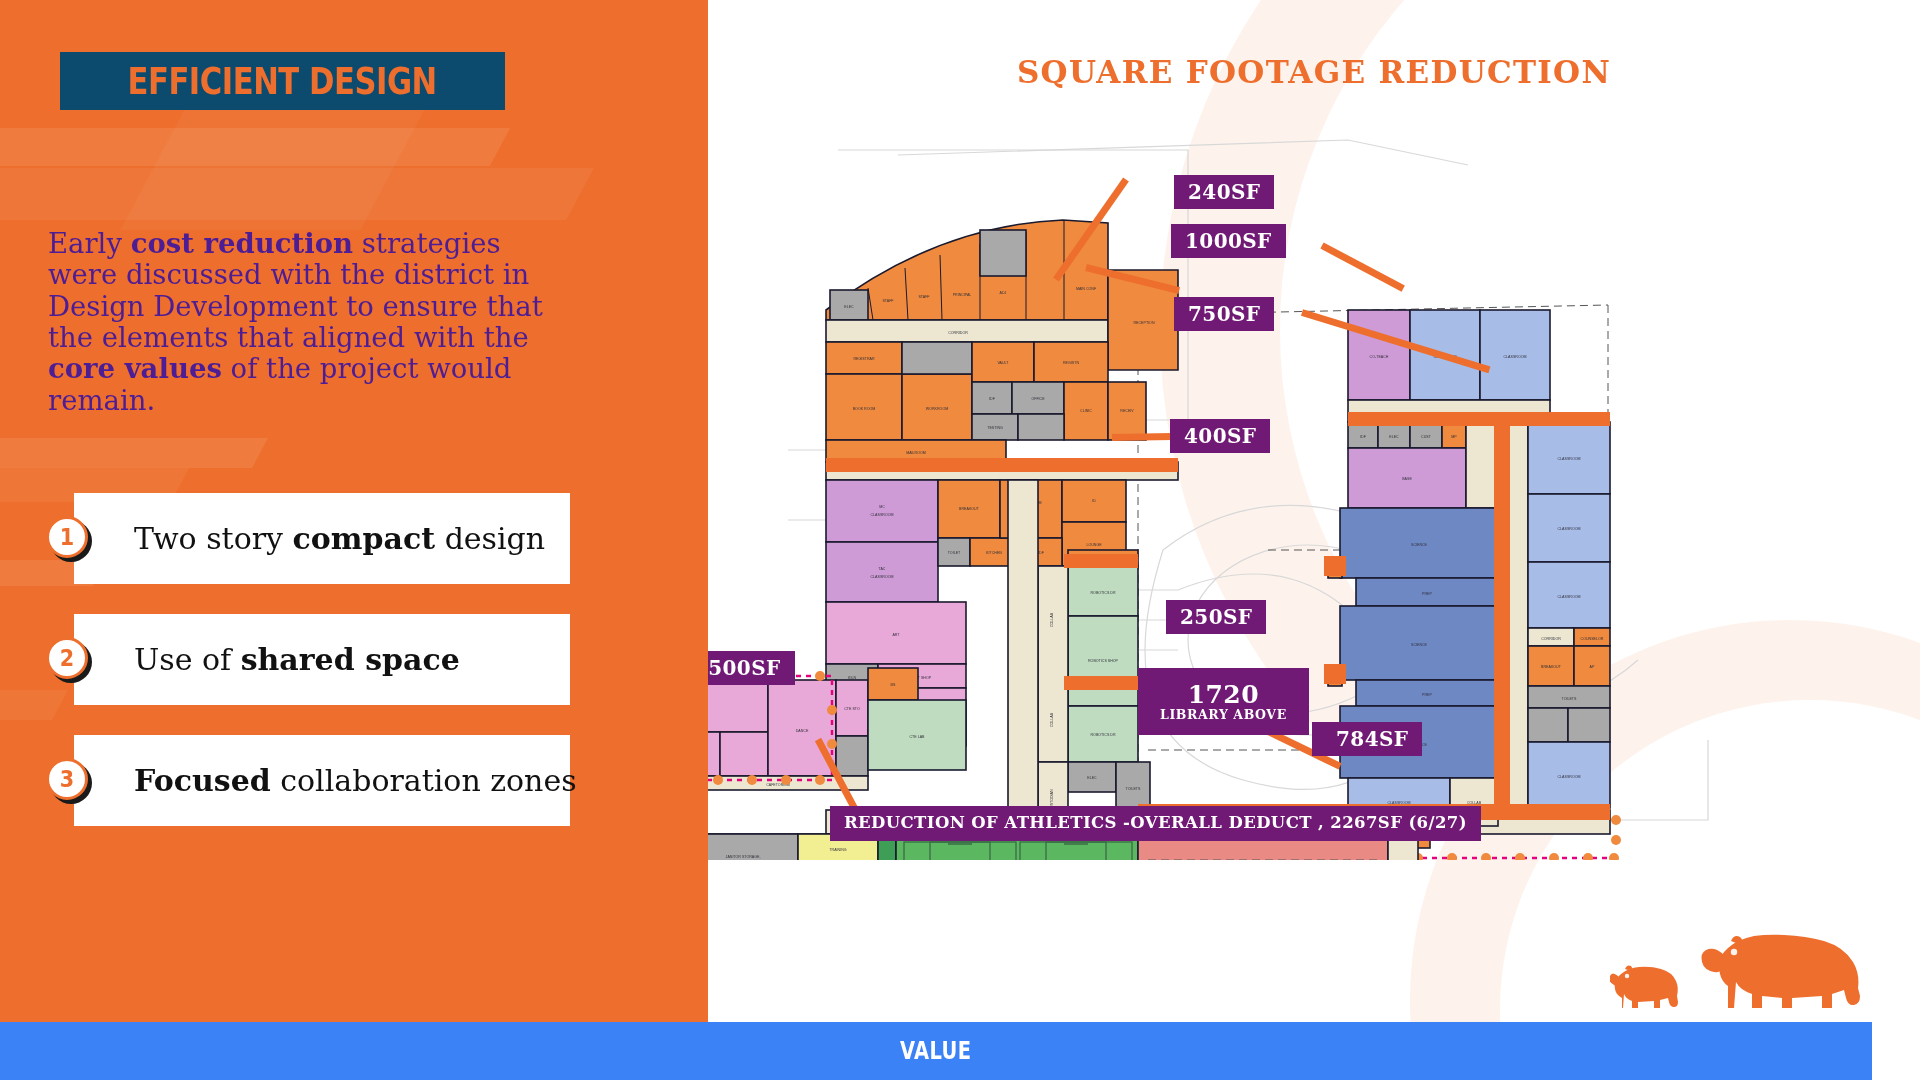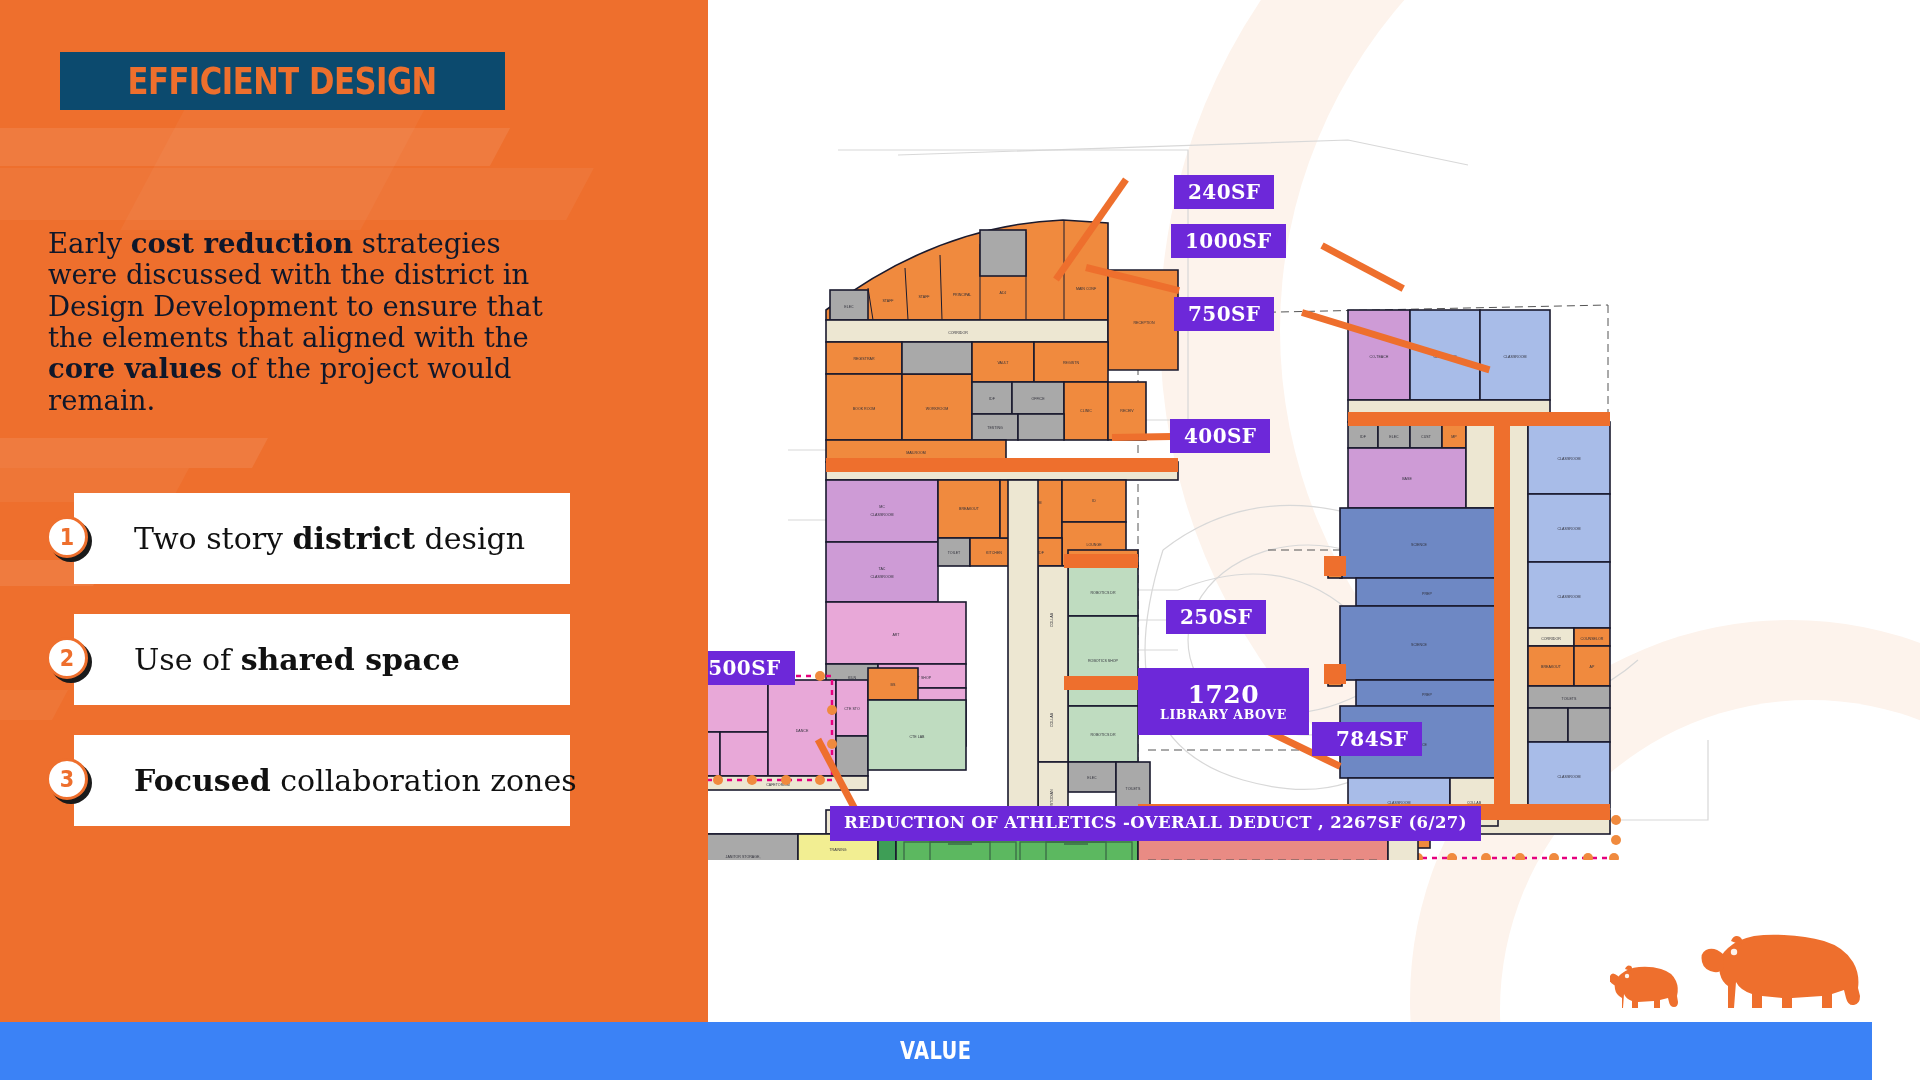--- a/index.html
+++ b/index.html
@@ -33,21 +33,21 @@
     background:#0c4a6e; display:flex; align-items:center; justify-content:center;
   }
   #title-text{
     color:#EE6F2D; font-size:37px; font-weight:bold; letter-spacing:-.5px;
     font-family:"DejaVu Sans Condensed","Liberation Sans", sans-serif;
     transform:scaleX(.92); white-space:nowrap;
   }
 
   #body-copy{
     position:absolute; left:48px; top:228px; width:500px;
-    color:#0f172a; font-size:27.5px; line-height:1.14;
+    color:#4c1d95; font-size:27.5px; line-height:1.14;
     font-family:"DejaVu Serif","Liberation Serif", serif;
   }
   #body-copy b{ font-weight:bold; }
 
   #list{ position:absolute; left:74px; top:493px; width:496px; }
   .list-row{
     position:relative; height:91px; background:#ffffff; margin-bottom:30px;
     display:flex; align-items:center;
   }
   .badge-wrap{ position:absolute; left:-28px; top:50%; transform:translateY(-50%);
@@ -81,21 +81,21 @@
   #right-title{
     position:absolute; left:0; right:0; top:54px; text-align:center;
     color:#EE6F2D; font-size:31px; font-weight:bold; letter-spacing:1.3px;
     font-family:"DejaVu Serif","Liberation Serif", serif;
   }
 
   #plan-stage{ position:absolute; left:0; top:120px; width:1212px; height:740px; }
 
   
   .callout{
-    position:absolute; background:#6d28d9; color:#ffffff;
+    position:absolute; background:#701a75; color:#ffffff;
     font-family:"DejaVu Serif","Liberation Serif", serif;
     font-weight:bold; display:flex; align-items:center; justify-content:center;
     letter-spacing:.4px; z-index:40; white-space:nowrap;
   }
   .c-sf{ font-size:20px; padding:5px 14px; }
   .c-1720{ flex-direction:column; line-height:1.05; padding:14px 22px;text-align:center; }
   .c-1720 .big{ font-size:25px; }
   .c-1720 .sub{ font-size:12.5px; letter-spacing:.6px; }
   .c-multi{ font-size:16.5px; padding:7px 14px; text-align:center;
             flex-direction:row; line-height:1.25; }
@@ -132,21 +132,21 @@
   </div>
 
   <p id="body-copy"><span>Early </span><b>cost reduction</b><span> strategies were discussed with the district in Design Development to ensure that the elements that aligned with the </span><b>core values</b><span> of the project would remain.</span></p>
 
   <div id="list">
     <div class="list-row">
       <span class="badge-wrap">
         <span class="badge-shadow"></span>
         <span class="badge">1</span>
       </span>
-      <span class="list-label"><span>Two story </span><b>district</b><span> design</span></span>
+      <span class="list-label"><span>Two story </span><b>compact</b><span> design</span></span>
     </div>
     <div class="list-row">
       <span class="badge-wrap">
         <span class="badge-shadow"></span>
         <span class="badge">2</span>
       </span>
       <span class="list-label"><span>Use of </span><b>shared space</b></span>
     </div>
     <div class="list-row">
       <span class="badge-wrap">
@@ -157,20 +157,21 @@
     </div>
   </div>
 </div>
 
 <div id="right-panel">
   <div class="swoosh sw1"></div>
   <div class="swoosh sw2"></div>
   <div class="swoosh sw3"></div>
   <div class="swoosh sw4"></div>
 
+  <div id="right-title">SQUARE FOOTAGE REDUCTION</div>
 
   <div id="plan-stage">
     <svg id="plan-svg" width="1212" height="740" viewBox="0 0 1212 740">
       <defs>
         <style>
           .w{stroke:#1a1a2e;stroke-width:1.6;}
           .wt{stroke:#1a1a2e;stroke-width:1;}
           .rm{font-family:"Liberation Sans",sans-serif;font-size:3.6px;fill:#30303a;text-anchor:middle;}
           .rmL{font-family:"Liberation Sans",sans-serif;font-size:5px;fill:#30303a;text-anchor:middle;}
           .ghost{fill:none;stroke:#d8d8d8;stroke-width:1.2;}

